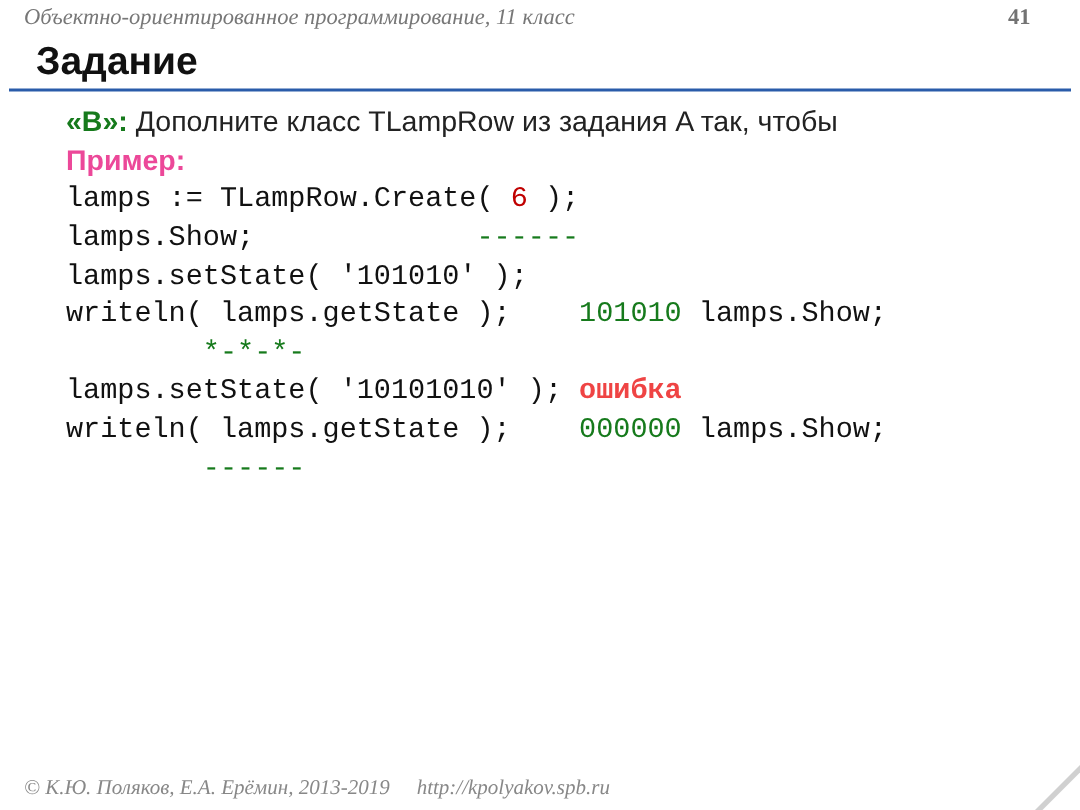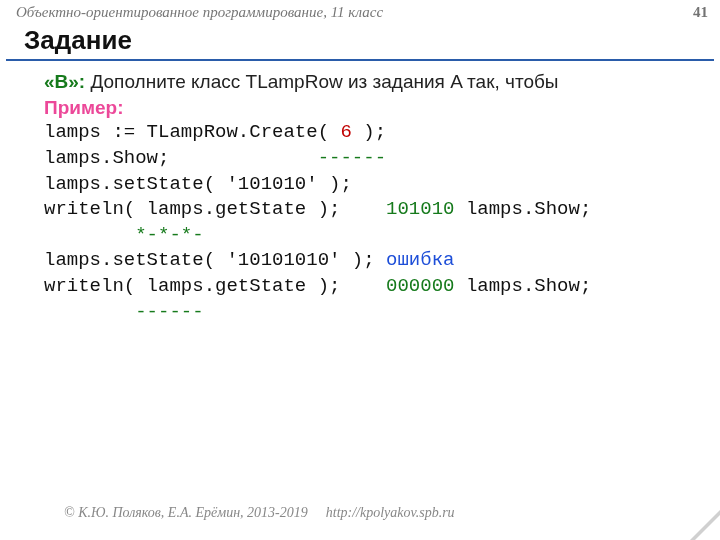--- a/index.html
+++ b/index.html
@@ -6,21 +6,21 @@
     margin: 0;
     padding: 0;
     width: 720px;
     height: 540px;
     font-family: Arial, sans-serif;
     background: #fff;
     position: relative;
     overflow: hidden;
   }
   .header {
-    padding: 4px 12px 2px 16px;
+    padding: 4px 33px 2px 16px;
     display: flex;
     justify-content: space-between;
     align-items: center;
   }
   .subject {
     color: #777;
     font-style: italic;
     font-size: 15px;
     font-family: "Times New Roman", serif;
   }
@@ -62,32 +62,31 @@
   }
   .code {
     font-family: "Courier New", monospace;
     font-size: 19px;
     white-space: pre;
     color: #111;
     line-height: 1.35;
   }
   .num-lit { color: #c00000; }
   .green { color: #167a1c; }
-  .err { color: #1d4ed8; font-weight: normal; }
+  .err { color: #ef4444; font-weight: bold; }
   .footer {
     position: absolute;
-    bottom: 19px;
+    bottom: 6px;
     left: 16px;
     color: #888;
     font-style: italic;
     font-size: 14px;
     font-family: "Times New Roman", serif;
     display: flex;
     align-items: center;
-    margin-left: 48px;
   }
   .footer-link { margin-left: 18px; text-align: right; }
   .triangle {
     position: absolute;
     bottom: 0;
     right: 0;
     width: 0;
     height: 0;
     border-left: 30px solid transparent;
     border-bottom: 30px solid #d0d0d0;

